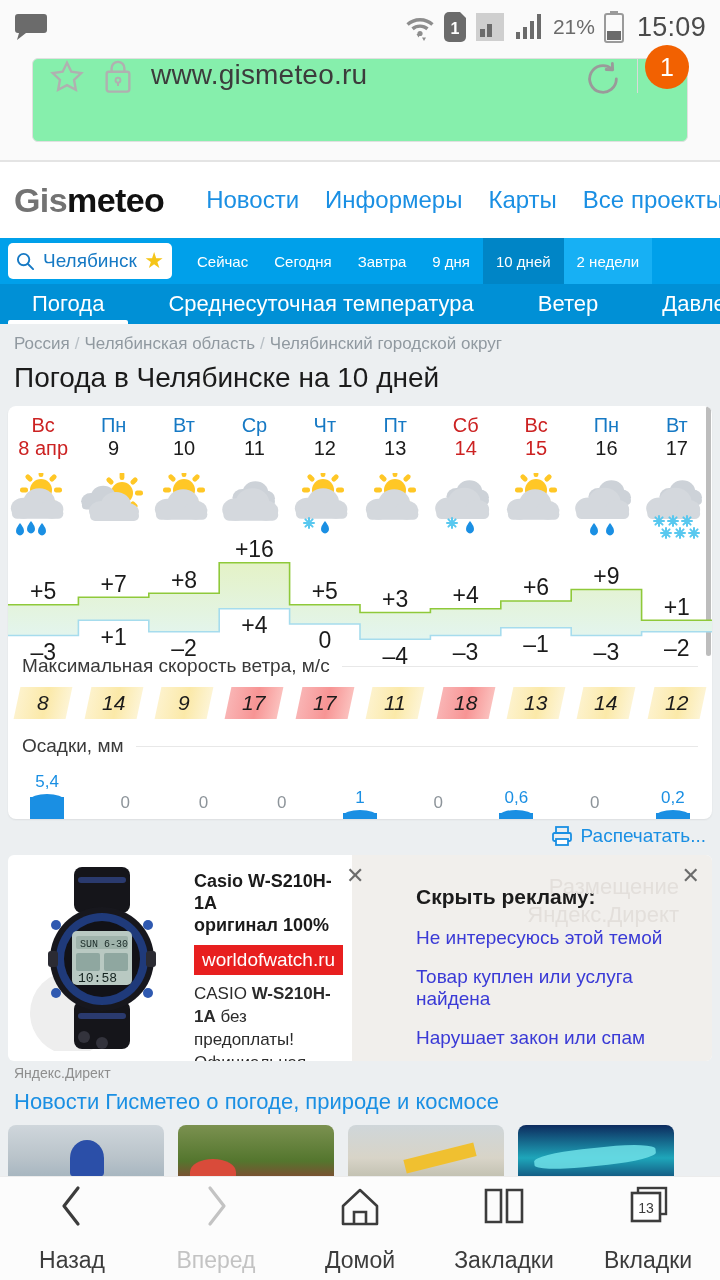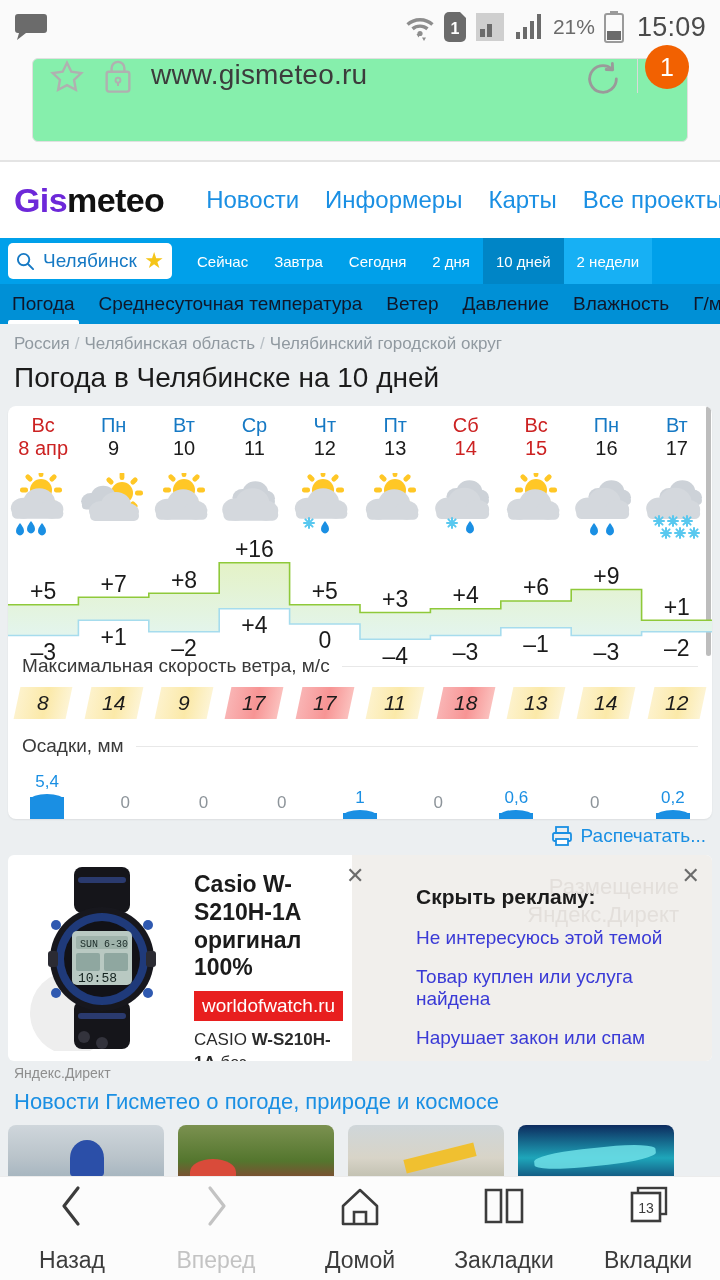--- a/index.html
+++ b/index.html
@@ -37,21 +37,21 @@
   .badge-1{
     position:absolute; right:-2px; top:-14px; width:44px; height:44px; border-radius:50%;
     background:#f26101; color:#fff; font-size:25px; display:flex; align-items:center;
     justify-content:center; font-weight:400;
   }
   .thin-sep{ height:2px; background:#e4e4e4; }
 
   
   .site-head{ background:#fff; height:76px; display:flex; align-items:center; padding:0 14px; }
   .logo{ font-size:34px; font-weight:700; letter-spacing:-.6px; }
-  .logo .b{ color:#6d28d9; }
+  .logo .b{ color:#737373; }
   .logo .d{ color:#111; }
   .vsep{ width:1px; height:44px; background:#dcdcdc; margin:0 22px 0 20px; }
   .topnav{ display:flex; align-items:center; gap:26px; }
   .topnav a{ color:#1a8fe3; font-size:24px; text-decoration:none; white-space:nowrap;}
 
   
   .bluebar{
     background:#00a0ea; height:46px; display:flex; align-items:center;
     padding-left:8px; overflow:hidden;
   }
@@ -67,22 +67,22 @@
     padding:0 13px; white-space:nowrap;
   }
   .periods a.active{ background:#0085c6; }
   .periods a.sel2{ background:#17b0f4; }
 
   
   .subbar{
     background:#0090d6; height:40px; display:flex; align-items:stretch; overflow:hidden;
   }
   .subbar a{
-    color:#0f172a; font-size:19px; text-decoration:none; display:flex; align-items:center;
-    padding:0 12px; white-space:nowrap; position:relative;
+    color:#ffffff; font-size:22px; text-decoration:none; display:flex; align-items:center;
+    padding:0 32px; white-space:nowrap; position:relative;
   }
   .subbar a.active::after{
     content:""; position:absolute; left:8px; right:8px; bottom:0; height:4px;
     background:#fff; border-radius:2px 2px 0 0;
   }
 
   
   .page{ background:#eceff1; padding:0 0 0 0; }
   .crumbs{ padding:10px 14px 2px; font-size:17px; color:#9099a0; }
   .crumbs a{ color:#9099a0; text-decoration:none; }
@@ -161,21 +161,21 @@
 
   
   .adwrap{ margin:4px 8px 0; position:relative; }
   .adbox{ background:#fff; border-radius:6px; display:flex; height:206px; overflow:hidden; position:relative;}
   .ad-left{ width:344px; display:flex; padding:8px 0 0 10px; position:relative;}
   .ad-img{
     width:164px; height:188px; flex:none; position:relative; overflow:hidden;
     background:#fff;
   }
   .ad-txt{ padding:8px 10px 0 12px; flex:1; }
-  .ad-title{ font-size:23px; font-weight:700; color:#1b1b1b; line-height:1.2; }
+  .ad-title{ font-size:18px; font-weight:700; color:#1b1b1b; line-height:1.2; }
   .ad-url{
     display:inline-block; background:#e81f1f; color:#fff; font-size:19px;
     padding:4px 8px; margin:9px 0 8px; font-weight:500;
   }
   .ad-desc{ font-size:17px; color:#2b2b2b; line-height:1.35; }
   .ad-desc b{ font-weight:700; }
   .ad-right{
     flex:1; background:#f1efec; padding:30px 0 0 64px; position:relative;
   }
   .ad-right h4{ font-size:21px; color:#1b1b1b; font-weight:700; margin-bottom:18px;}
@@ -329,23 +329,23 @@
       <svg width="19" height="19" viewBox="0 0 20 20">
           <circle cx="8" cy="8" r="6" fill="none" stroke="#1679c4" stroke-width="2"></circle>
           <path d="M12.6 12.6L18 18" stroke="#1679c4" stroke-width="2" stroke-linecap="round"></path>
         </svg>
     </span>
     <span class="city">Челябинск</span>
     <span class="star-y">★</span>
   </div>
   <div class="periods">
     <a href="#">Сейчас</a>
+    <a href="#">Сегодня</a>
     <a href="#">Завтра</a>
-    <a href="#">Сегодня</a>
-    <a href="#">2 дня</a>
+    <a href="#">9 дня</a>
     <a href="#" class="active">10 дней</a>
     <a href="#" class="sel2">2 недели</a>
 
   </div>
 </div>
 
 <div class="subbar">
   <a href="#" class="active">Погода</a>
   <a href="#">Среднесуточная температура</a>
   <a href="#">Ветер</a>

